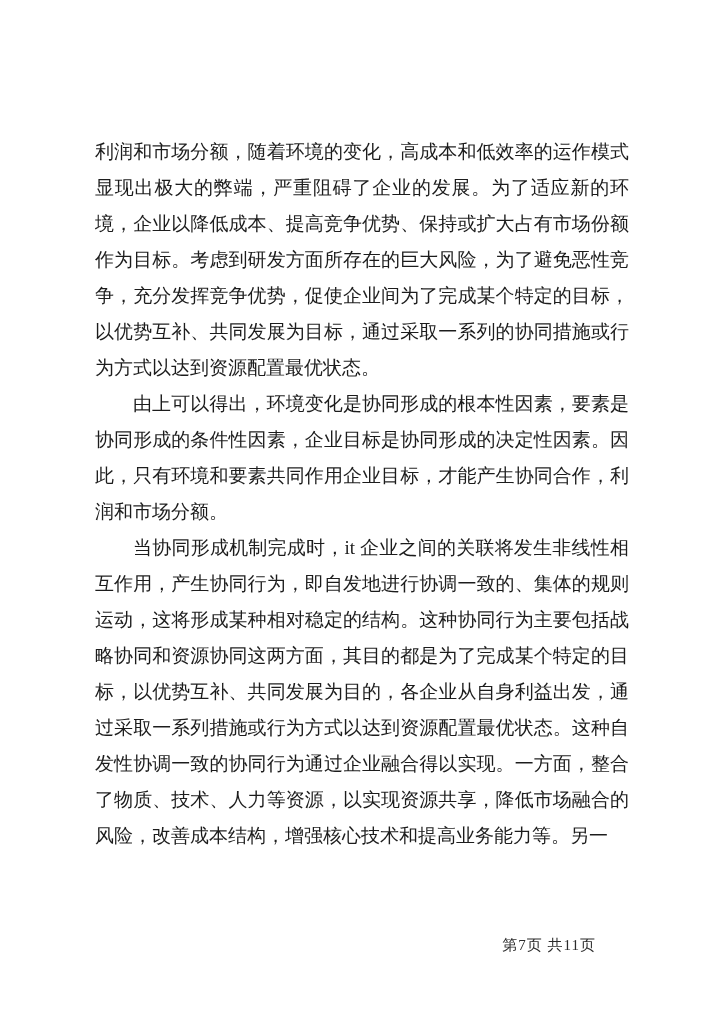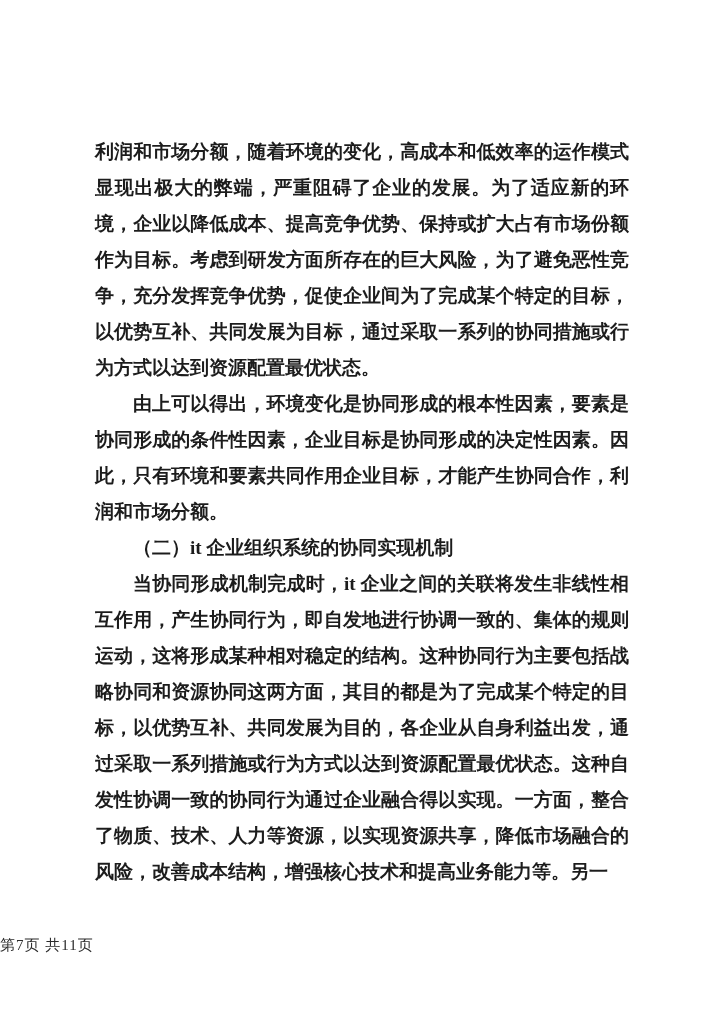--- a/index.html
+++ b/index.html
@@ -29,46 +29,44 @@
     width: 534px;
     font-size: 19px;
     line-height: 36px;
     color: #1c1c1c;
     text-align: justify;
     text-justify: inter-ideograph;
   }
   .content p {
     margin: 0;
     padding: 0;
-    font-weight: bold;
   }
   .content p.indent {
     text-indent: 2em;
   }
   .footer {
     position: absolute;
     left: 0;
     top: 935px;
     width: 596px;
-    text-align: left;
+    text-align: right;
     font-size: 15px;
     line-height: 20px;
     color: #2b2b2b;
     letter-spacing: 1px;
   }
 </style>
 </head>
 <body>
 
 <div class="page">
 
   <div class="content">
     <p>利润和市场分额，随着环境的变化，高成本和低效率的运作模式显现出极大的弊端，严重阻碍了企业的发展。为了适应新的环境，企业以降低成本、提高竞争优势、保持或扩大占有市场份额作为目标。考虑到研发方面所存在的巨大风险，为了避免恶性竞争，充分发挥竞争优势，促使企业间为了完成某个特定的目标，以优势互补、共同发展为目标，通过采取一系列的协同措施或行为方式以达到资源配置最优状态。</p>
     <p class="indent">由上可以得出，环境变化是协同形成的根本性因素，要素是协同形成的条件性因素，企业目标是协同形成的决定性因素。因此，只有环境和要素共同作用企业目标，才能产生协同合作，利润和市场分额。</p>
-    <p class="indent">（二）it 企业组织系统的协同实现机制</p>
     <p class="indent">当协同形成机制完成时，it 企业之间的关联将发生非线性相互作用，产生协同行为，即自发地进行协调一致的、集体的规则运动，这将形成某种相对稳定的结构。这种协同行为主要包括战略协同和资源协同这两方面，其目的都是为了完成某个特定的目标，以优势互补、共同发展为目的，各企业从自身利益出发，通过采取一系列措施或行为方式以达到资源配置最优状态。这种自发性协调一致的协同行为通过企业融合得以实现。一方面，整合了物质、技术、人力等资源，以实现资源共享，降低市场融合的风险，改善成本结构，增强核心技术和提高业务能力等。另一</p>
   </div>
 
   <div class="footer">
     <span>第7页 共11页</span>
   </div>
 
 </div>
 
 </body></html>

